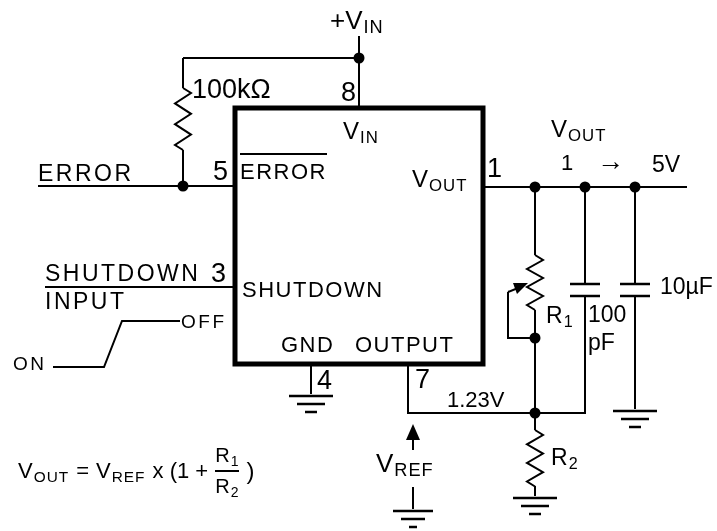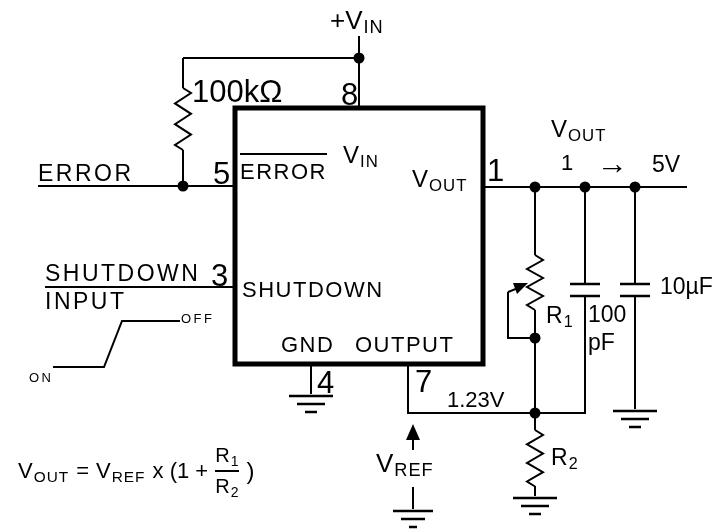--- a/index.html
+++ b/index.html
@@ -10,22 +10,22 @@
   .w25{ fill:none; stroke:#000; stroke-width:2.5; }
   .thick { fill:none; stroke:#000; stroke-width:5; }
   .dot { fill:#000; stroke:none; }
   .solid { fill:#000; stroke:none; }
 
   .lbl { position:absolute; white-space:nowrap; color:#000; line-height:1; }
   .sub { display:inline-block; font-size:70%; transform:translateY(24%); letter-spacing:1px; margin-left:1px;text-align:center; }
   .ls  { letter-spacing:2.5px; }
   .ls1 { letter-spacing:1.5px; }
 
-  .f23 { font-size:23px; } .f25 { font-size:31px; } .f22 { font-size:22px; }
-  .f19 { font-size:13px; } .f26 { font-size:26px; } .f24 { font-size:24px; }
+  .f23 { font-size:23px; } .f25 { font-size:27px; } .f22 { font-size:22px; }
+  .f19 { font-size:19px; } .f26 { font-size:26px; } .f24 { font-size:24px; }
 
   .overline { border-top:2px solid #000; padding-top:6px; }
 
   
   .formula { position:absolute; left:18px; top:444px; display:flex; align-items:center; gap:7px; font-size:22px; }
   .frac { display:flex; flex-direction:column; align-items:center; font-size:20px; }
   .frac-bar { width:100%; border-top:2px solid #000; margin:3px 0; }
   .paren { font-size:24px; }
 </style>
 </head>
@@ -115,34 +115,34 @@
 
   <div class="lbl f25" style="left:192px; top:76px;">100kΩ</div>
 
   <div class="lbl f25" style="left:341px; top:79px;">8</div>
   <div class="lbl f25" style="left:213px; top:158px;">5</div>
   <div class="lbl f25" style="left:487px; top:155px;">1</div>
   <div class="lbl f25" style="left:211px; top:260px;">3</div>
   <div class="lbl f25" style="left:317px; top:367px;">4</div>
   <div class="lbl f25" style="left:415px; top:366px;">7</div>
 
-  <div class="lbl f24" style="left:343px; top:119px;margin-top:24px;"><span>V</span><span class="sub">IN</span></div>
+  <div class="lbl f24" style="left:343px; top:119px;"><span>V</span><span class="sub">IN</span></div>
   <div class="lbl f22 ls1 overline" style="left:240px; top:153px;">ERROR</div>
   <div class="lbl f24" style="left:412px; top:167px;"><span>V</span><span class="sub">OUT</span></div>
   <div class="lbl f22 ls1" style="left:242px; top:279px;">SHUTDOWN</div>
   <div class="lbl f22 ls1" style="left:281px; top:334px;">GND</div>
   <div class="lbl f22 ls1" style="left:355px; top:334px;">OUTPUT</div>
 
   <div class="lbl f23 ls" style="left:38px; top:162px;">ERROR</div>
 
   <div class="lbl f23 ls" style="left:45px; top:262px;">SHUTDOWN</div>
   <div class="lbl f23 ls" style="left:45px; top:290px;text-align:right;">INPUT</div>
 
   <div class="lbl f19 ls" style="left:181px; top:312px;">OFF</div>
-  <div class="lbl f19 ls" style="left:13px; top:371px;margin-left:16px;">ON</div>
+  <div class="lbl f19 ls" style="left:13px; top:354px;">ON</div>
 
   <div class="lbl f24" style="left:551px; top:117px;"><span>V</span><span class="sub">OUT</span></div>
   <div class="lbl f22" style="left:561px; top:152px;">1</div>
   <div class="lbl f25" style="left:597px; top:148px;">→</div>
   <div class="lbl f23" style="left:652px; top:153px;">5V</div>
 
   <div class="lbl f23" style="left:546px; top:304px;"><span>R</span><span class="sub">1</span></div>
   <div class="lbl f23" style="left:588px; top:303px;">100</div>
   <div class="lbl f23" style="left:588px; top:331px;">pF</div>
   <div class="lbl f23" style="left:660px; top:275px;">10µF</div>

